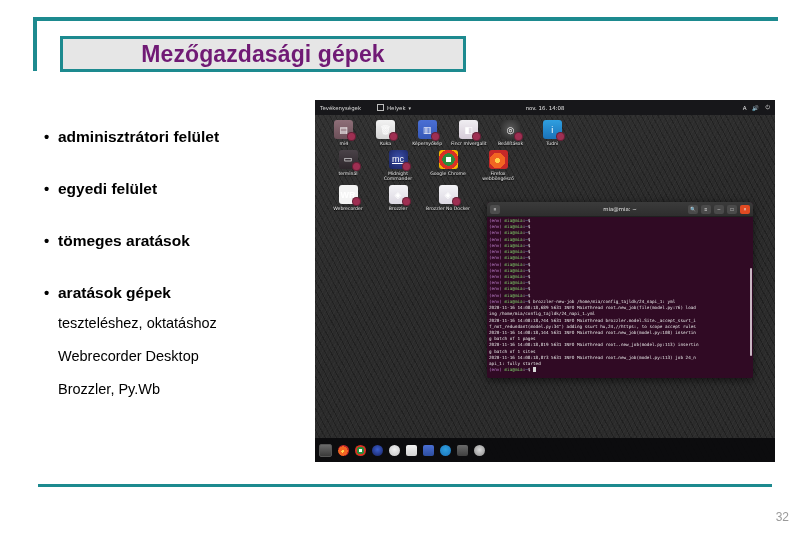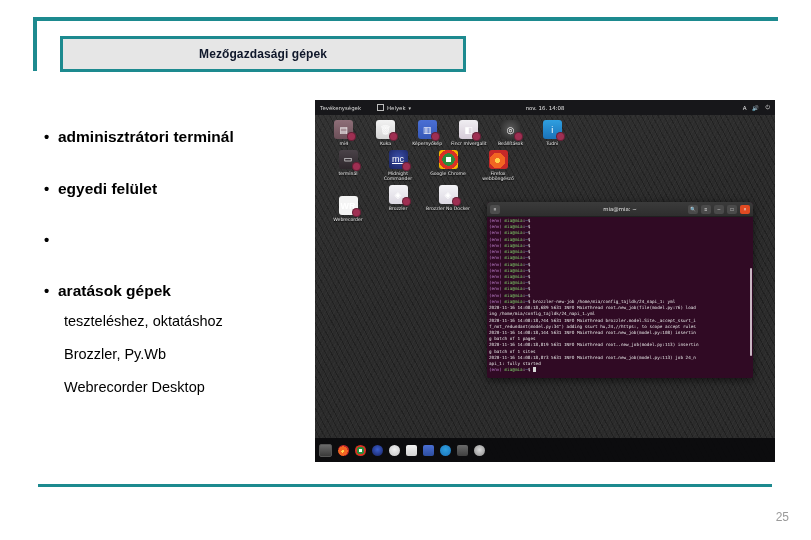--- a/index.html
+++ b/index.html
@@ -47,23 +47,23 @@
     width: 406px;
     height: 36px;
     background: #e6e6e6;
     border: 3px solid #1d8a8f;
     box-sizing: border-box;
     display: flex;
     align-items: center;
     justify-content: center;
   }
   .title-text {
-    font-size: 12px;
+    font-size: 23px;
     font-weight: bold;
-    color: #0f172a;
+    color: #701a75;
     letter-spacing: 0.1px;
     white-space: nowrap;
   }
 
   
   .bullets {
     position: absolute;
     left: 44px;
     top: 128px;
     width: 270px;
@@ -79,21 +79,21 @@
   }
   .bullet-row .dot {
     width: 14px;
     flex: 0 0 14px;
     font-size: 15px;
     line-height: 1;
   }
   .bullet-row.last { margin-bottom: 14px; }
 
   .sublines {
-    margin-left: 20px;
+    margin-left: 14px;
   }
   .subline {
     font-size: 14.5px;
     font-weight: normal;
     color: #000000;
     margin-bottom: 17px;
     white-space: nowrap;
   }
   .subline:last-child { margin-bottom: 0; }
 
@@ -228,21 +228,21 @@
   .g-folder { background: linear-gradient(#8e6f78, #6c4f58); }
   .g-trash  { background: linear-gradient(#f2f2f2, #d5d5d5); }
   .g-screen { background: linear-gradient(#4a6fd4, #3558b8); }
   .g-find   { background: linear-gradient(#f0eef2, #d6ccd8); }
   .g-settings { background: radial-gradient(circle at 50% 45%, #5a5a5a, #232323); }
   .g-info   { background: linear-gradient(#2f9fe0, #1a72b8); }
   .g-term   { background: linear-gradient(#4a4248, #2d262b); }
   .g-mc     { background: radial-gradient(circle at 50% 40%, #3b4fa8, #16205c); text-decoration: underline; }
   .g-chrome { background: radial-gradient(circle at 50% 50%, #ffffff 0 22%, #2c8c3a 22% 47%, #d93025 47% 72%, #f4b400 72% 100%); }
   .g-fox    { background: radial-gradient(circle at 45% 55%, #ffd04a 0 18%, #f26522 18% 52%, #c62828 52% 100%); }
-  .g-wr     { background: #f4f4f4; color: #111; font-weight: bold; font-size: 6px; border-radius: 50%; margin-top: 11px; }
+  .g-wr     { background: #f4f4f4; color: #111; font-weight: bold; font-size: 6px; border-radius: 50%; }
   .g-broz   { background: linear-gradient(#f4f4f7, #dcd8e2); }
 
   
   .term {
     position: absolute;
     left: 172px;
     top: 102px;
     width: 266px;
     height: 176px;
     background: #300a24;
@@ -361,43 +361,44 @@
   <div class="frame-top"></div>
   <div class="frame-left"></div>
 
   <div class="title-box">
     <span class="title-text">Mezőgazdasági gépek</span>
   </div>
 
   <div class="bullets">
     <div class="bullet-row">
       <span class="dot">•</span>
-      <span>adminisztrátori terminál</span>
+      <span>adminisztrátori felület</span>
     </div>
     <div class="bullet-row">
       <span class="dot">•</span>
       <span>egyedi felület</span>
     </div>
     <div class="bullet-row">
       <span class="dot">•</span>
+      <span>tömeges aratások</span>
     </div>
     <div class="bullet-row last">
       <span class="dot">•</span>
       <span>aratások gépek</span>
     </div>
 
     <div class="sublines">
       <div class="subline">teszteléshez, oktatáshoz</div>
+      <div class="subline">Webrecorder Desktop</div>
       <div class="subline">Brozzler, Py.Wb</div>
-      <div class="subline">Webrecorder Desktop</div>
     </div>
   </div>
 
   <div class="bottom-rule"></div>
-  <div class="page-number">25</div>
+  <div class="page-number">32</div>
 
   <div class="shot">
 
     <div class="gnome-panel">
       <div class="panel-left">
         <span>Tevékenységek</span>
         <span class="panel-places">
           <span class="mini-ico"></span>
           <span>Helyek</span>
           <span class="caret">▾</span>

